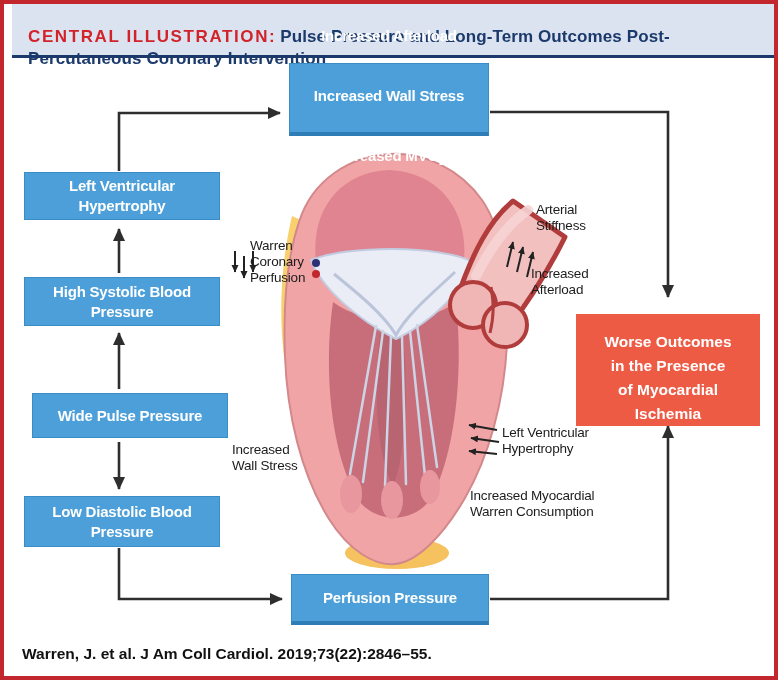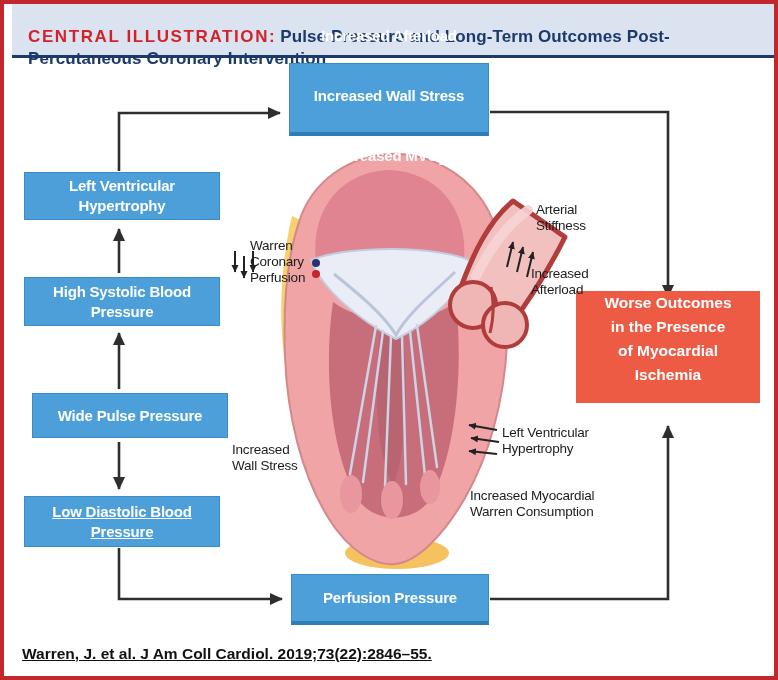--- a/index.html
+++ b/index.html
@@ -16,33 +16,33 @@
   .header .title{color:var(--navy); letter-spacing:0.1px;}
   .overlay{position:absolute; left:0; top:0; width:770px; height:672px; pointer-events:none;}
   .bluebox{position:absolute; background:var(--box-blue); color:#fff; font-weight:bold; font-size:15px;
     line-height:20px; text-align:center; display:flex; flex-direction:column; justify-content:center;
     border:1px solid #3A8CC6; letter-spacing:-0.2px;}
   .bluebox.edge{border-bottom:4px solid var(--box-blue-edge);}
   .box-top{left:285px; top:59px; width:200px; height:73px;gap:40px;}
   .box-lvh{left:20px; top:168px; width:196px; height:48px;}
   .box-systolic{left:20px; top:273px; width:196px; height:49px;}
   .box-pulse{left:28px; top:389px; width:196px; height:45px;}
-  .box-diastolic{left:20px; top:492px; width:196px; height:51px;text-decoration:underline;}
+  .box-diastolic{left:20px; top:492px; width:196px; height:51px;}
   .box-bottom{left:287px; top:570px; width:198px; height:51px;}
-  .box-outcome{position:absolute; left:572px; top:287px; width:184px; height:112px; background:var(--outcome-orange);
+  .box-outcome{position:absolute; left:572px; top:310px; width:184px; height:112px; background:var(--outcome-orange);
     color:#fff; font-weight:bold; font-size:15.5px; line-height:24px; text-align:center;
-    display:flex; flex-direction:column; justify-content:flex-start;}
+    display:flex; flex-direction:column; justify-content:flex-end;}
   .anat{position:absolute; color:#1C1C1C; font-size:13.5px; line-height:16px; letter-spacing:-0.2px;}
   .lbl-rcp{left:246px; top:234px;}
   .lbl-as{left:532px; top:198px;}
   .lbl-ia{left:527px; top:262px;}
   .lbl-ws{left:228px; top:438px;}
   .lbl-lvh{left:498px; top:421px;}
   .lbl-moc{left:466px; top:484px;}
-  .citation{position:absolute; left:18px; top:641px; font-size:15.5px; font-weight:bold; color:#111;text-decoration:underline;}
+  .citation{position:absolute; left:18px; top:641px; font-size:15.5px; font-weight:bold; color:#111;}
   sub{font-size:11px;}
 </style>
 </head>
 <body>
 
 <div class="figure">
 
   <div class="header">
     <span class="label">CENTRAL ILLUSTRATION:</span><span class="title">Pulse Pressure and Long-Term Outcomes Post-Percutaneous Coronary Intervention</span>
   </div>

